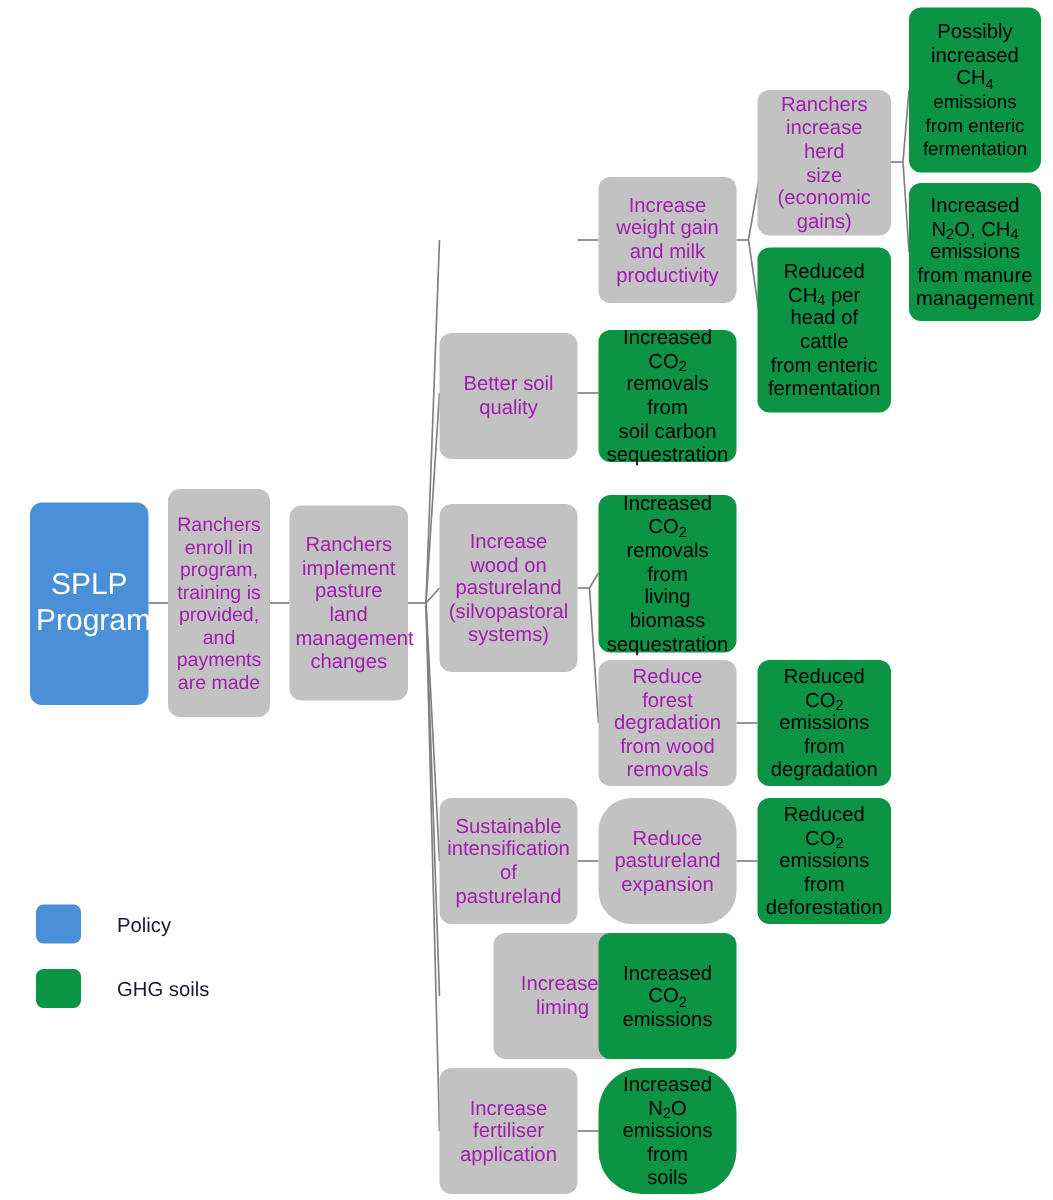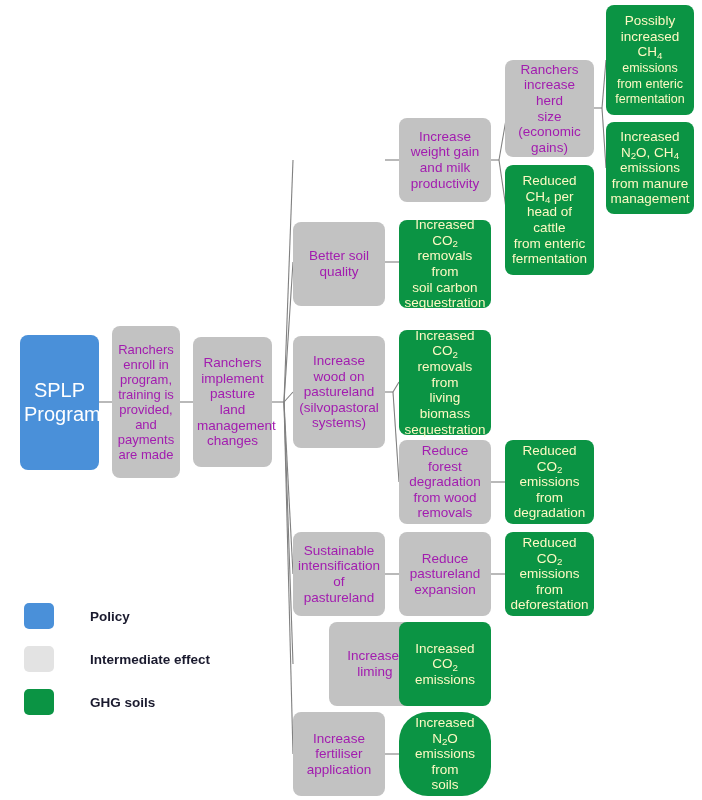--- a/index.html
+++ b/index.html
@@ -44,21 +44,21 @@
     color: #ffffff;
     font-size: 20px;
   }
   .node.intermediate {
     background: #c2c2c2;
     color: #a21caf;
     font-size: 13.5px;
   }
   .node.ghg {
     background: #0b9444;
-    color: #fef9c3;
+    color: #000000;
     font-size: 13.5px;
   }
   .node sub {
     font-size: 0.72em;
     vertical-align: baseline;
     position: relative;
     bottom: -0.28em;
   }
   .small-line {
     font-size: 12.5px;
@@ -75,25 +75,24 @@
     height: 32px;
     margin-bottom: 11px;
   }
   .legend-swatch {
     width: 30px;
     height: 26px;
     border-radius: 5px;
     flex: 0 0 auto;
   }
   .legend-label {
-    margin-left: 36px;
+    margin-left: 24px;
     font-size: 13.5px;
     color: #1a1a2e;
     white-space: nowrap;
-    font-weight: bold;
   }
 </style>
 </head>
 <body>
 
 <div id="canvas">
 
   <svg class="connectors" viewBox="0 0 702 800" xmlns="http://www.w3.org/2000/svg">
     <g stroke="#808080" stroke-width="1.1" fill="none">
 
@@ -179,21 +178,21 @@
   </div>
 
   <div class="node ghg" style="left:399px; top:330px; width:92px; height:105px;">
     <span class="txt">Increased CO<sub>2</sub><br>removals from<br>living biomass<br>sequestration</span>
   </div>
 
   <div class="node intermediate" style="left:399px; top:440px; width:92px; height:84px;">
     <span class="txt">Reduce forest<br>degradation<br>from wood<br>removals</span>
   </div>
 
-  <div class="node intermediate" style="left:399px; top:532px; width:92px; height:84px;">
+  <div class="node intermediate" style="left:399px; top:532px; width:92px; height:84px;border-radius:22px;">
     <span class="txt">Reduce<br>pastureland<br>expansion</span>
   </div>
 
   <div class="node ghg" style="left:399px; top:622px; width:92px; height:84px;">
     <span class="txt">Increased CO<sub>2</sub><br>emissions</span>
   </div>
 
   <div class="node ghg" style="left:399px; top:712px; width:92px; height:84px;border-radius:29px;">
     <span class="txt">Increased N<sub>2</sub>O<br>emissions from<br>soils</span>
   </div>
@@ -221,22 +220,18 @@
   <div class="node ghg" style="left:606px; top:122px; width:88px; height:92px;">
     <span class="txt">Increased<br>N<sub>2</sub>O, CH<sub>4</sub><br>emissions<br>from manure<br>management</span>
   </div>
 
   <div class="legend">
     <div class="legend-row">
       <div class="legend-swatch" style="background:#4a90d9;"></div>
       <div class="legend-label">Policy</div>
     </div>
     <div class="legend-row">
-      <div class="legend-swatch" style="background:#e3e3e3;"></div>
-      <div class="legend-label">Intermediate effect</div>
-    </div>
-    <div class="legend-row">
       <div class="legend-swatch" style="background:#0b9444;"></div>
       <div class="legend-label">GHG soils</div>
     </div>
   </div>
 
 </div>
 
 </body></html>

